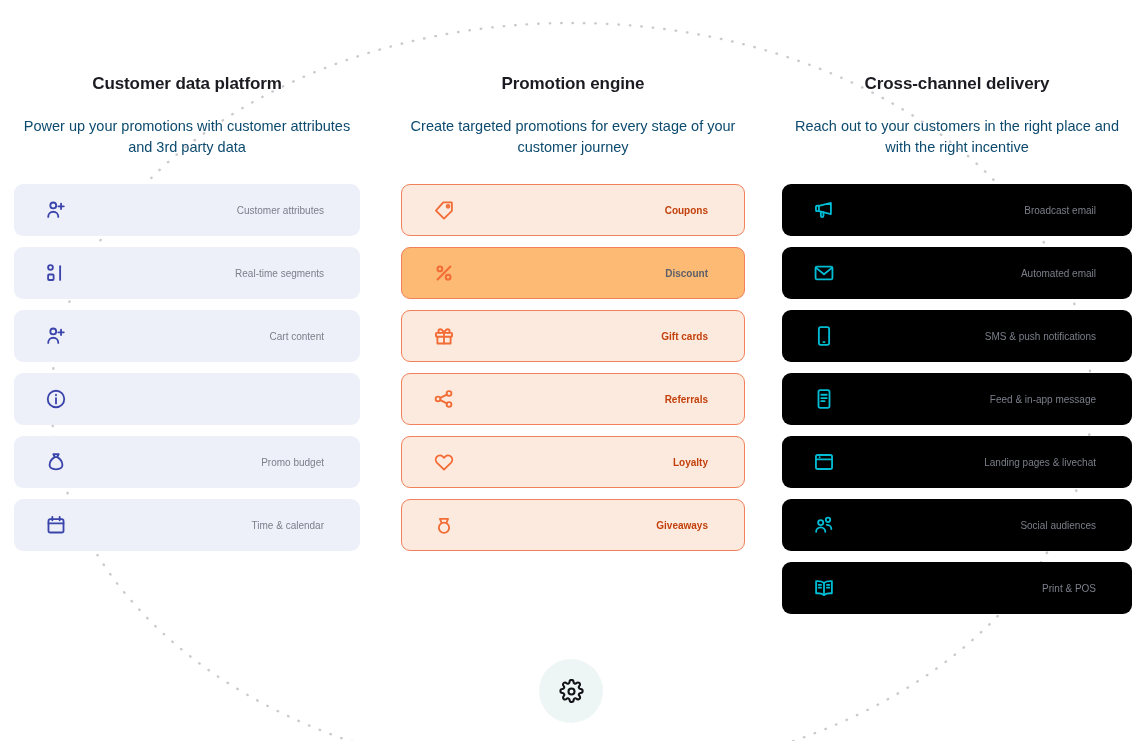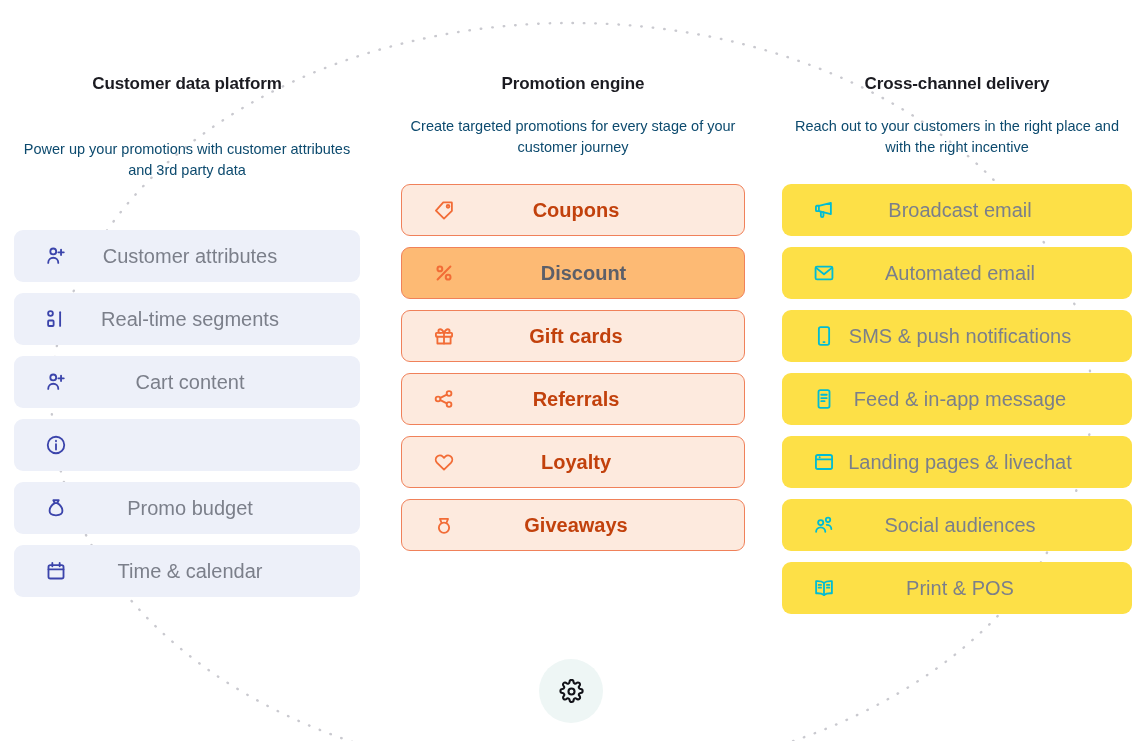--- a/index.html
+++ b/index.html
@@ -37,21 +37,21 @@
     display: flex;
     width: 1143px;
     padding-top: 74px;
   }
 
   .column {
     display: flex;
     flex-direction: column;
   }
 
-  .column.left   { width: 374px; padding: 0 14px; gap: 23px; }
+  .column.left   { width: 374px; padding: 0 14px; }
   .column.middle { width: 398px; padding: 0 27px; }
   .column.right  { width: 371px; padding: 0 11px 0 10px; }
 
   .col-title {
     font-size: 17px;
     font-weight: bold;
     color: #1b1b21;
     text-align: center;
     letter-spacing: -0.1px;
     margin-bottom: 22px;
@@ -88,24 +88,24 @@
     flex: 0 0 24px;
     display: flex;
     align-items: center;
     justify-content: center;
   }
 
   .card .icon svg { display: block; }
 
   .card .label {
     flex: 1;
-    text-align: center;
-    font-size: 20px;
+    text-align: right;
+    font-size: 10px;
     color: #7b7f8a;
-    padding-right: 48px;
+    padding-right: 36px;
     white-space: nowrap;
   }
 
   
   .theme-indigo .card { background: #edf0f9; }
   .theme-indigo .card .icon svg { stroke: #3b44ab; fill: none; }
 
   
   .theme-peach .card {
     background: #fdeade;
@@ -116,21 +116,21 @@
     background: #fdba74;
     gap: 15px;
   }
   .theme-peach .card.is-active .label {
     color: #5c5f69;
     font-weight: bold;
   }
   .theme-peach .card .label { color: #c2410c; font-weight: bold; }
 
   
-  .theme-teal .card { background: #fde047; }
+  .theme-teal .card { background: #000000; }
   .theme-teal .card .icon svg { stroke: #00bcd4; fill: none; }
 
   
   #hub {
     position: absolute;
     left: 539px;
     top: 659px;
     width: 64px;
     height: 64px;
     border-radius: 50%;

